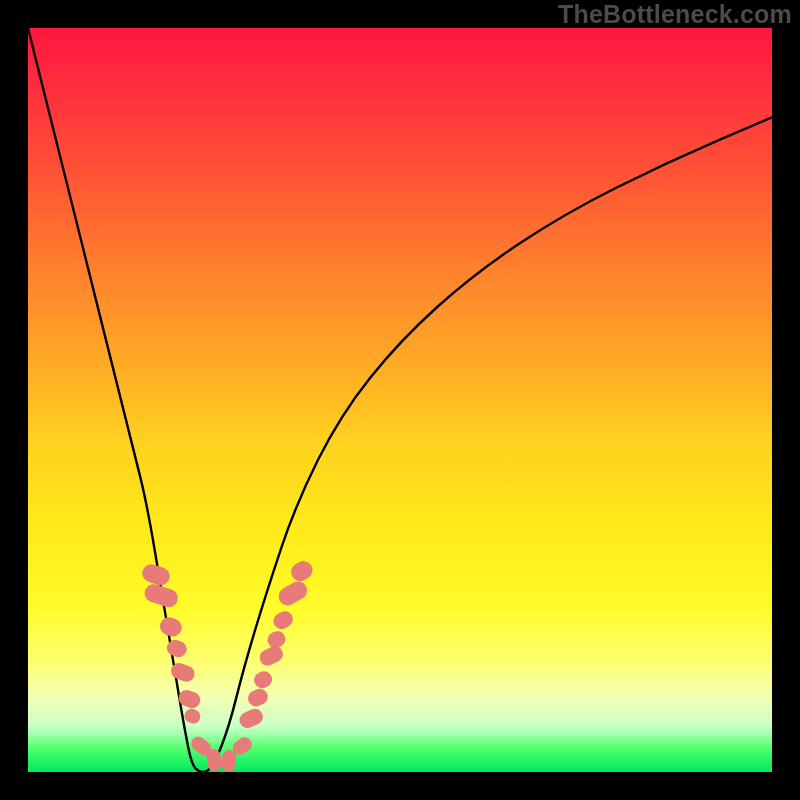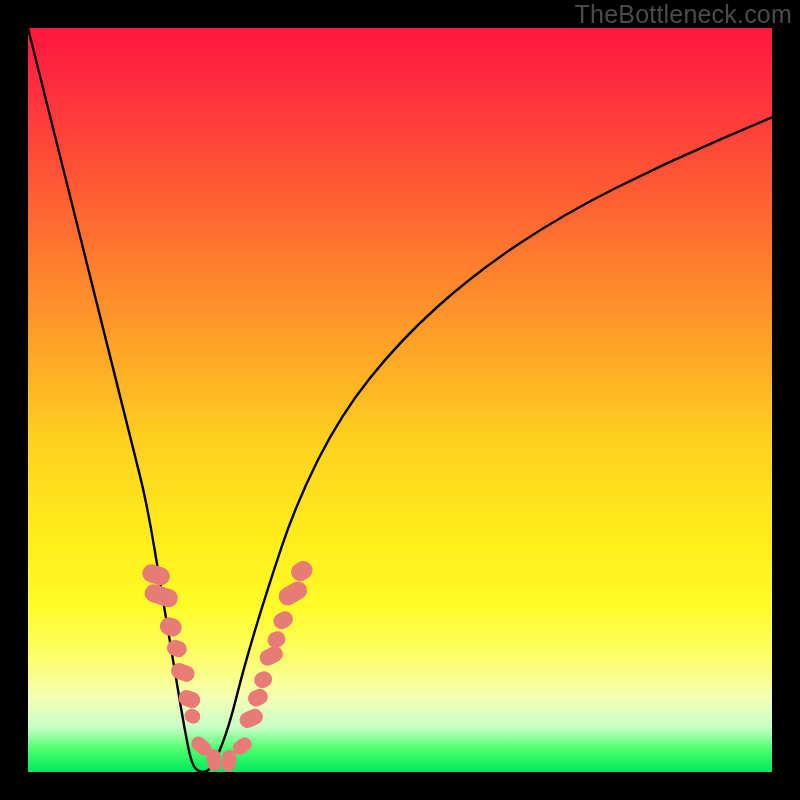--- a/index.html
+++ b/index.html
@@ -34,21 +34,21 @@
       #c7ffc7 94%,
       #4bff6a 97%,
       #00e85e 100%);
   }
   .watermark {
     position: absolute;
     top: 0px;
     right: 8px;
     font-family: Arial, Helvetica, sans-serif;
     font-size: 25px;
-    font-weight: 400;
+    font-weight: 700;
     color: #4b4b4b;
     letter-spacing: 0.2px;
   }
   svg.curve {
     position: absolute;
     left: 0; top: 0;
     width: 100%; height: 100%;
     overflow: visible;
   }
   .datapoint {

